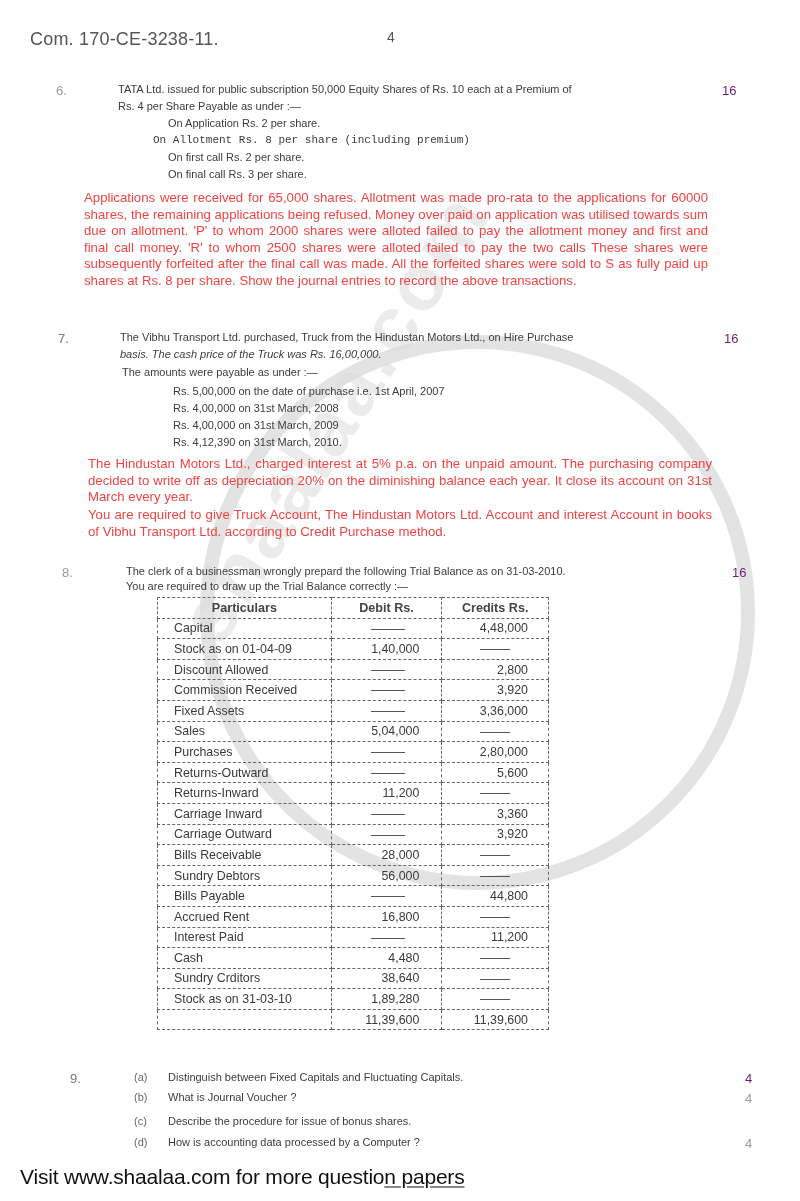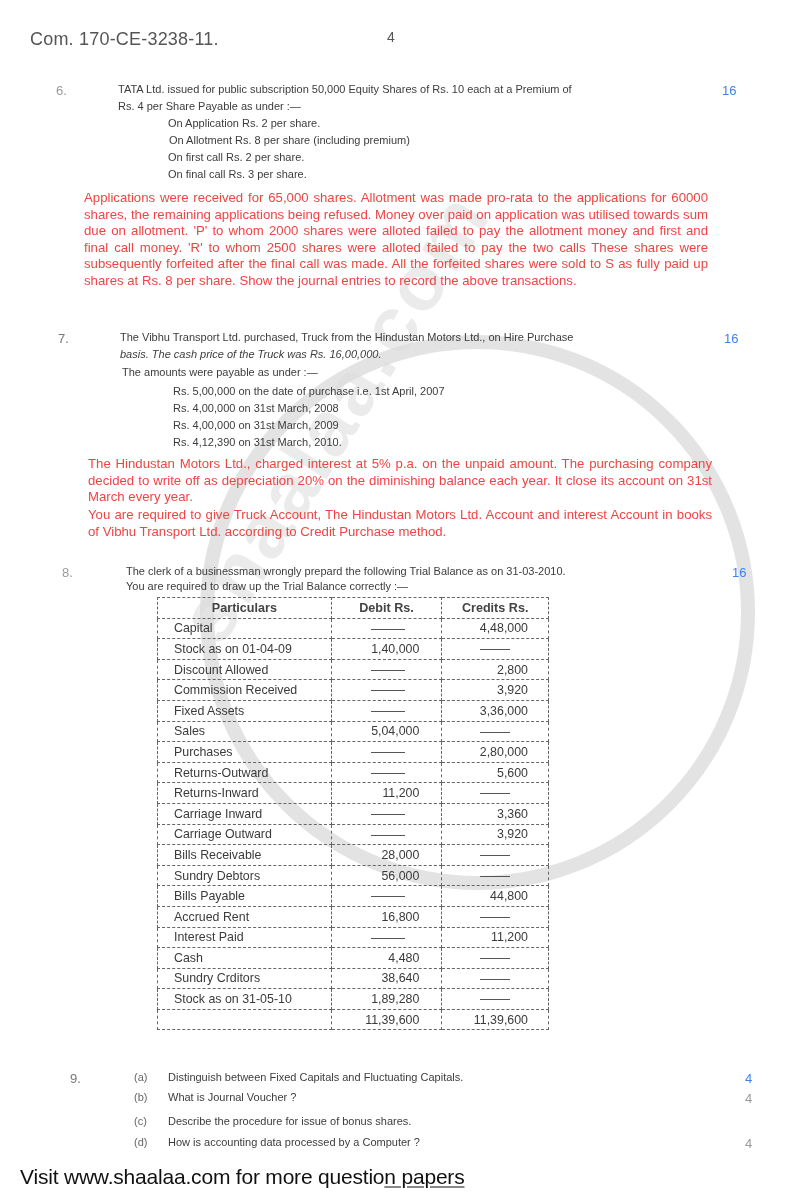--- a/index.html
+++ b/index.html
@@ -5,21 +5,21 @@
     html, body { margin: 0; padding: 0; }
     body {
       width: 800px; height: 1201px; position: relative; overflow: hidden;
       background: #ffffff; color: #3a3a3a;
       font-family: "Liberation Sans", "DejaVu Sans", sans-serif;
     }
     .abs { position: absolute; }
     .header-code { left: 30px; top: 29px; font-size: 18px; color: #555; letter-spacing: 0.2px; }
     .page-num { left: 387px; top: 29px; font-size: 14px; color: #555; }
     .qnum { font-size: 13px; color: #777; }
-    .marks { font-size: 13px; color: #3b82f6; }
+    .marks { font-size: 13px; color: #701a75; }
     .para { font-size: 13.2px; line-height: 16.6px; color: #ef4444; text-align: justify; }
     .line { font-size: 11px; line-height: 17.4px; color: #3c3c3c; white-space: nowrap; margin-left: 34px; }
     .faint { color: #9a9a9a; }
 
     
     .watermark-ring {
       left: 200px; top: 335px; width: 555px; height: 555px;
       border: 14px solid #d9d9d9; border-radius: 50%;
       box-sizing: border-box; opacity: 0.75;
       clip-path: polygon(0 0, 100% 0, 100% 100%, 0 100%);
@@ -60,21 +60,21 @@
 <div class="abs watermark-text">shaalaa.com</div>
 
 <div class="abs header-code">Com. 170-CE-3238-11.</div>
 <div class="abs page-num">4</div>
 
 <div class="abs qnum faint" style="left:56px; top:83px;">6.</div>
 <div class="abs marks" style="left:722px; top:83px;">16</div>
 <div class="abs line" style="left:84px; top:81px;">TATA Ltd. issued for public subscription 50,000 Equity Shares of Rs. 10 each at a Premium of</div>
 <div class="abs line" style="left:84px; top:98px;">Rs. 4 per Share Payable as under :—</div>
 <div class="abs line" style="left:134px; top:115px;">On Application Rs. 2 per share.</div>
-<div class="abs line" style="left:135px; top:132px;">On Allotment Rs. 8 per share (including premium)</div>
+<div class="abs line" style="left:119px; top:132px;font-family:Liberation Mono, monospace;">On Allotment Rs. 8 per share (including premium)</div>
 <div class="abs line" style="left:134px; top:149px;">On first call Rs. 2 per share.</div>
 <div class="abs line" style="left:134px; top:166px;">On final call Rs. 3 per share.</div>
 <div class="abs para" style="left:84px; top:190px; width:624px;">Applications were received for 65,000 shares. Allotment was made pro-rata to the applications for 60000 shares, the remaining applications being refused. Money over paid on application was utilised towards sum due on allotment. 'P' to whom 2000 shares were alloted failed to pay the allotment money and first and final call money. 'R' to whom 2500 shares were alloted failed to pay the two calls These shares were subsequently forfeited after the final call was made. All the forfeited shares were sold to S as fully paid up shares at Rs. 8 per share. Show the journal entries to record the above transactions.</div>
 
 <div class="abs qnum" style="left:58px; top:331px;">7.</div>
 <div class="abs marks" style="left:724px; top:331px;">16</div>
 <div class="abs line" style="left:86px; top:329px;">The Vibhu Transport Ltd. purchased, Truck from the Hindustan Motors Ltd., on Hire Purchase</div>
 <div class="abs line" style="left:86px; top:346px;font-style:italic;">basis. The cash price of the Truck was Rs. 16,00,000.</div>
 <div class="abs line" style="left:88px; top:364px;">The amounts were payable as under :—</div>
 <div class="abs line" style="left:139px; top:383px;">Rs. 5,00,000 on the date of purchase i.e. 1st April, 2007</div>
@@ -182,21 +182,21 @@
         <td class="part">Cash</td>
         <td class="deb">4,480</td>
         <td class="cre"><span class="dash"></span></td>
       </tr>
       <tr>
         <td class="part">Sundry Crditors</td>
         <td class="deb">38,640</td>
         <td class="cre"><span class="dash"></span></td>
       </tr>
       <tr>
-        <td class="part">Stock as on 31-05-10</td>
+        <td class="part">Stock as on 31-03-10</td>
         <td class="deb">1,89,280</td>
         <td class="cre"><span class="dash"></span></td>
       </tr>
     </tbody>
   <tfoot>
     <tr class="total">
       <td class="part"></td>
       <td class="deb">11,39,600</td>
       <td class="cre">11,39,600</td>
     </tr>

